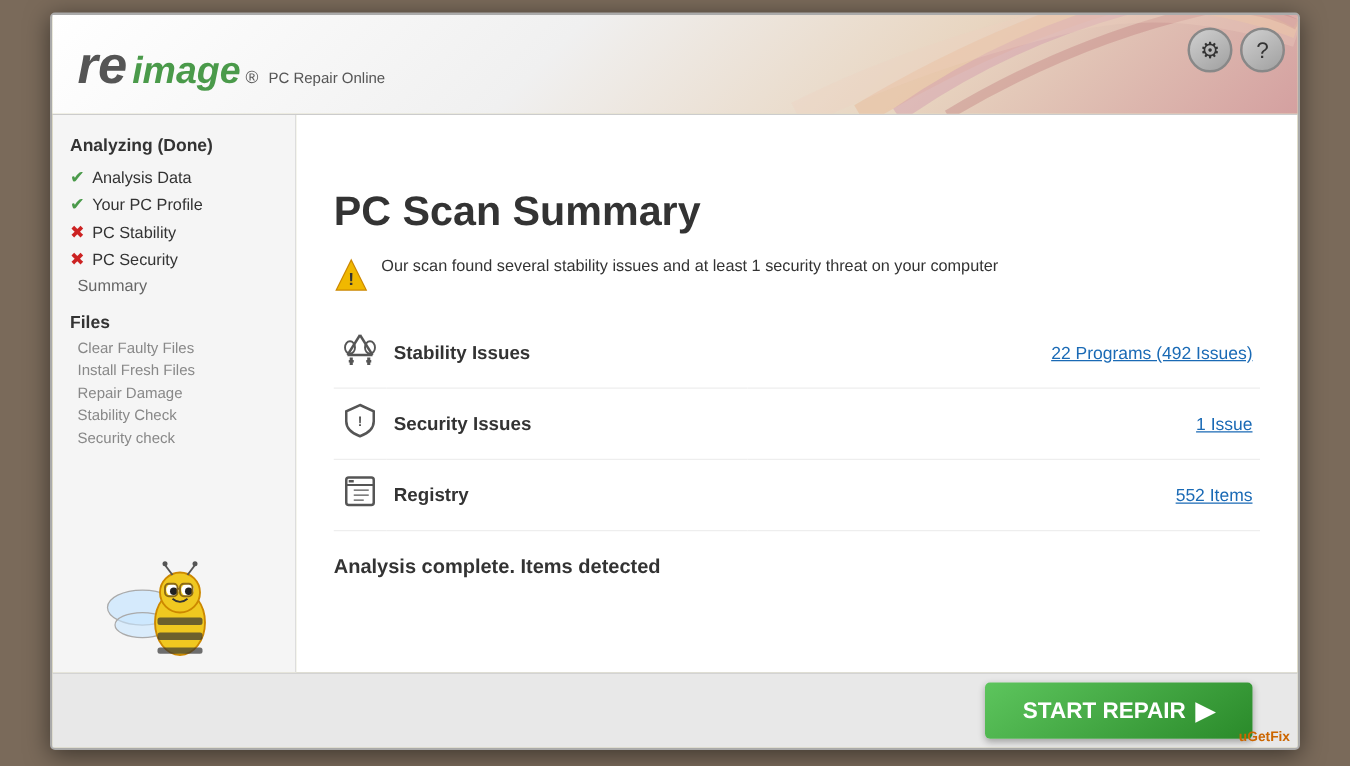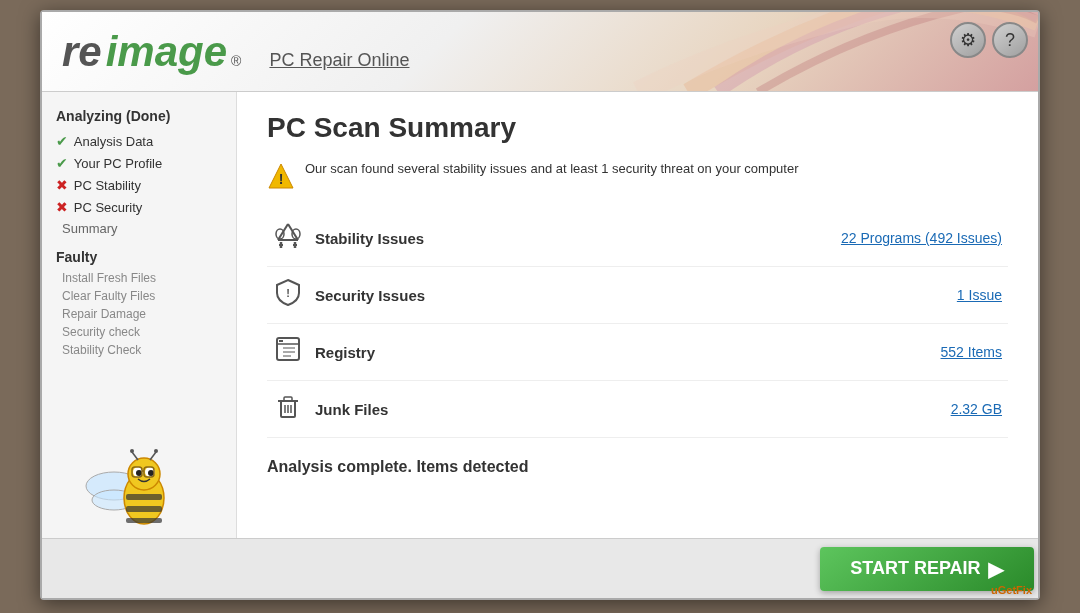--- a/index.html
+++ b/index.html
@@ -43,37 +43,36 @@
     }
 
     .logo-re {
       font-size: 42px;
       font-weight: bold;
       color: #555;
       font-style: italic;
     }
 
     .logo-image {
-      font-size: 42px;
+      font-size: 30px;
       font-weight: bold;
       color: #4a9a4a;
       font-style: italic;
     }
 
     .logo-reg {
       font-size: 14px;
       vertical-align: super;
       color: #555;
     }
 
     .logo-tagline {
-      font-size: 18px;
+      font-size: 12px;
       color: #555;
-      margin-left: 24px;
-      text-decoration: underline;
+      margin-left: 4px;
     }
 
     .header-buttons {
       position: absolute;
       right: 10px;
       top: 10px;
       display: flex;
       gap: 6px;
     }
 
@@ -156,24 +155,25 @@
 
     
     .right-panel {
       flex: 1;
       background: #fff;
       padding: 20px 30px;
       overflow-y: auto;
     }
 
     .scan-title {
-      font-size: 28px;
+      font-size: 33px;
       font-weight: bold;
       color: #333;
       margin-bottom: 16px;
+      margin-top: 38px;
     }
 
     .warning-box {
       display: flex;
       align-items: flex-start;
       gap: 10px;
       margin-bottom: 20px;
     }
 
     .warning-triangle {
@@ -232,21 +232,21 @@
     }
 
     
     .footer {
       height: 60px;
       background: #e8e8e8;
       border-top: 1px solid #ccc;
       display: flex;
       align-items: center;
       justify-content: flex-end;
-      padding: 0 4px;
+      padding: 0 36px;
       gap: 10px;
     }
 
     .start-repair-btn {
       background: linear-gradient(145deg, #5dc55d, #2a8a2a);
       color: #fff;
       font-size: 18px;
       font-weight: bold;
       border: none;
       border-radius: 4px;
@@ -331,27 +331,27 @@
         <span>PC Stability</span>
       </div>
       <div class="sidebar-item active-red">
         <span class="x-icon">✖</span>
         <span>PC Security</span>
       </div>
       <div class="sidebar-item indent">
         <span>Summary</span>
       </div>
 
-      <div class="sidebar-fixing-title">Faulty</div>
-
+      <div class="sidebar-fixing-title">Files</div>
+
+      <div class="sidebar-fix-item">Clear Faulty Files</div>
       <div class="sidebar-fix-item">Install Fresh Files</div>
-      <div class="sidebar-fix-item">Clear Faulty Files</div>
       <div class="sidebar-fix-item">Repair Damage</div>
+      <div class="sidebar-fix-item">Stability Check</div>
       <div class="sidebar-fix-item">Security check</div>
-      <div class="sidebar-fix-item">Stability Check</div>
 
       <div class="sidebar-bee">
         <svg width="110" height="90" viewBox="0 0 110 90">
 
           <ellipse cx="30" cy="38" rx="28" ry="14" fill="rgba(200,230,255,0.7)" stroke="#aaa" stroke-width="1"></ellipse>
           <ellipse cx="30" cy="52" rx="22" ry="10" fill="rgba(200,230,255,0.6)" stroke="#aaa" stroke-width="1"></ellipse>
 
           <ellipse cx="60" cy="50" rx="20" ry="26" fill="#f0c820" stroke="#cc8800" stroke-width="1.5"></ellipse>
 
           <rect x="42" y="46" width="36" height="6" rx="2" fill="#333" opacity="0.7"></rect>
@@ -430,34 +430,20 @@
                 <line x1="10" y1="14" x2="22" y2="14" stroke="#555" stroke-width="1"></line>
                 <line x1="10" y1="18" x2="22" y2="18" stroke="#555" stroke-width="1"></line>
                 <line x1="10" y1="22" x2="18" y2="22" stroke="#555" stroke-width="1"></line>
                 <rect x="6" y="6" width="4" height="2" fill="#555"></rect>
               </svg>
             </td>
             <td class="issue-name">Registry</td>
             <td class="issue-value">552 Items</td>
           </tr>
 
-          <tr class="issue-row">
-            <td class="issue-icon">
-              <svg width="30" height="30" viewBox="0 0 30 30">
-                <rect x="8" y="10" width="14" height="16" rx="1" fill="none" stroke="#555" stroke-width="2"></rect>
-                <line x1="5" y1="10" x2="25" y2="10" stroke="#555" stroke-width="2"></line>
-                <rect x="11" y="6" width="8" height="4" rx="1" fill="none" stroke="#555" stroke-width="1.5"></rect>
-                <line x1="12" y1="14" x2="12" y2="22" stroke="#555" stroke-width="1.5"></line>
-                <line x1="15" y1="14" x2="15" y2="22" stroke="#555" stroke-width="1.5"></line>
-                <line x1="18" y1="14" x2="18" y2="22" stroke="#555" stroke-width="1.5"></line>
-              </svg>
-            </td>
-            <td class="issue-name">Junk Files</td>
-            <td class="issue-value">2.32 GB</td>
-          </tr>
 
         </tbody>
       </table>
 
       <div class="analysis-complete">Analysis complete. Items detected</div>
 
     </div>
   </div>
 
   <div class="footer">

